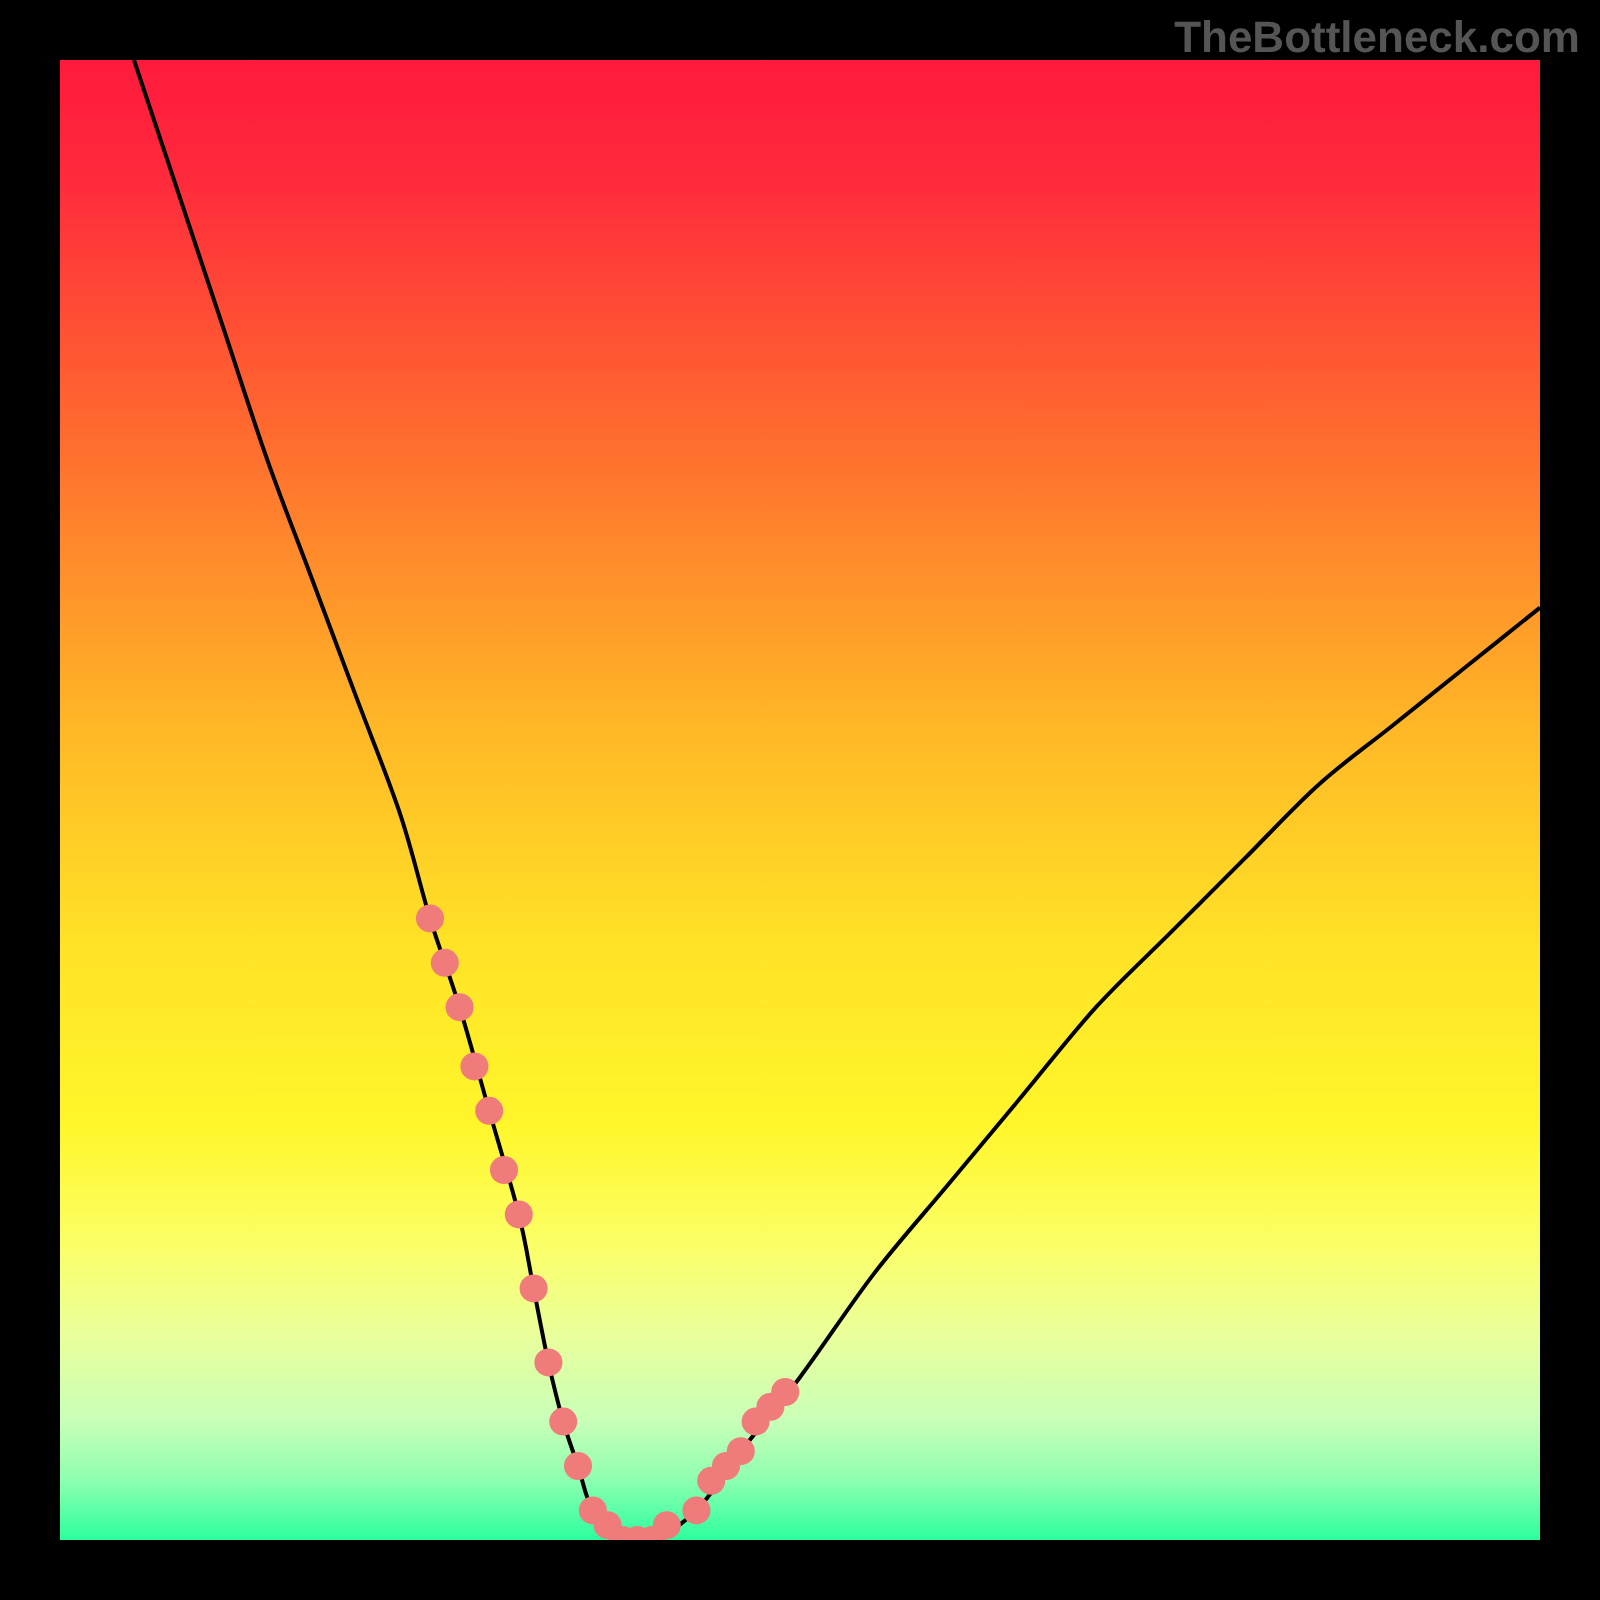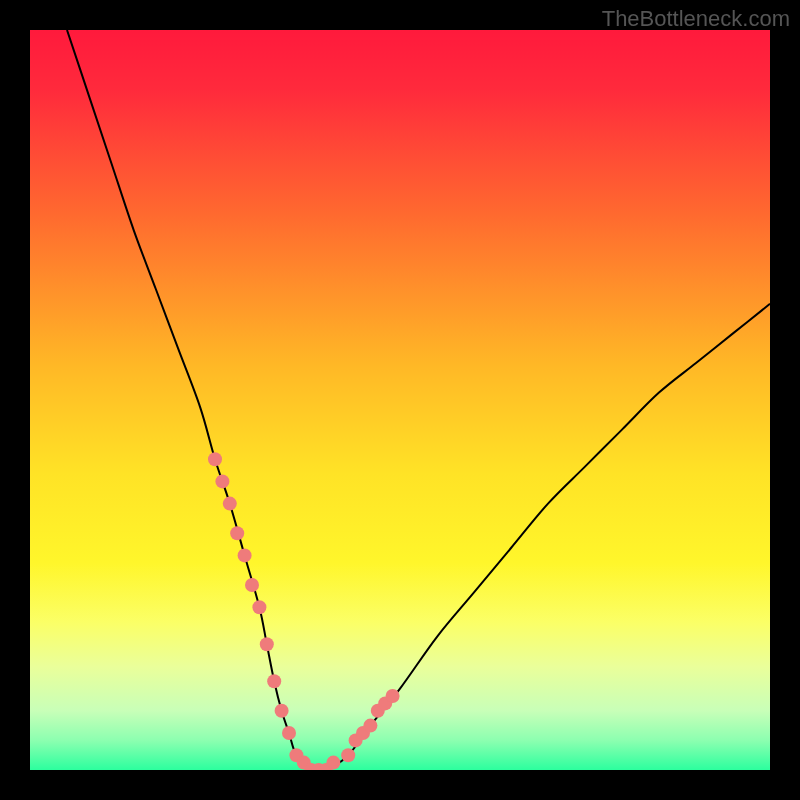--- a/index.html
+++ b/index.html
@@ -31,21 +31,21 @@
     top: 0;
     width: 100%;
     height: 100%;
   }
   .watermark {
     position: absolute;
     top: 6px;
     right: 10px;
     color: #555;
     font-size: 22px;
-    font-weight: normal;
+    font-weight: bold;
     z-index: 10;
   }
   svg.curve {
     position: absolute;
     left: 0;
     top: 0;
     width: 100%;
     height: 100%;
   }
 </style>

